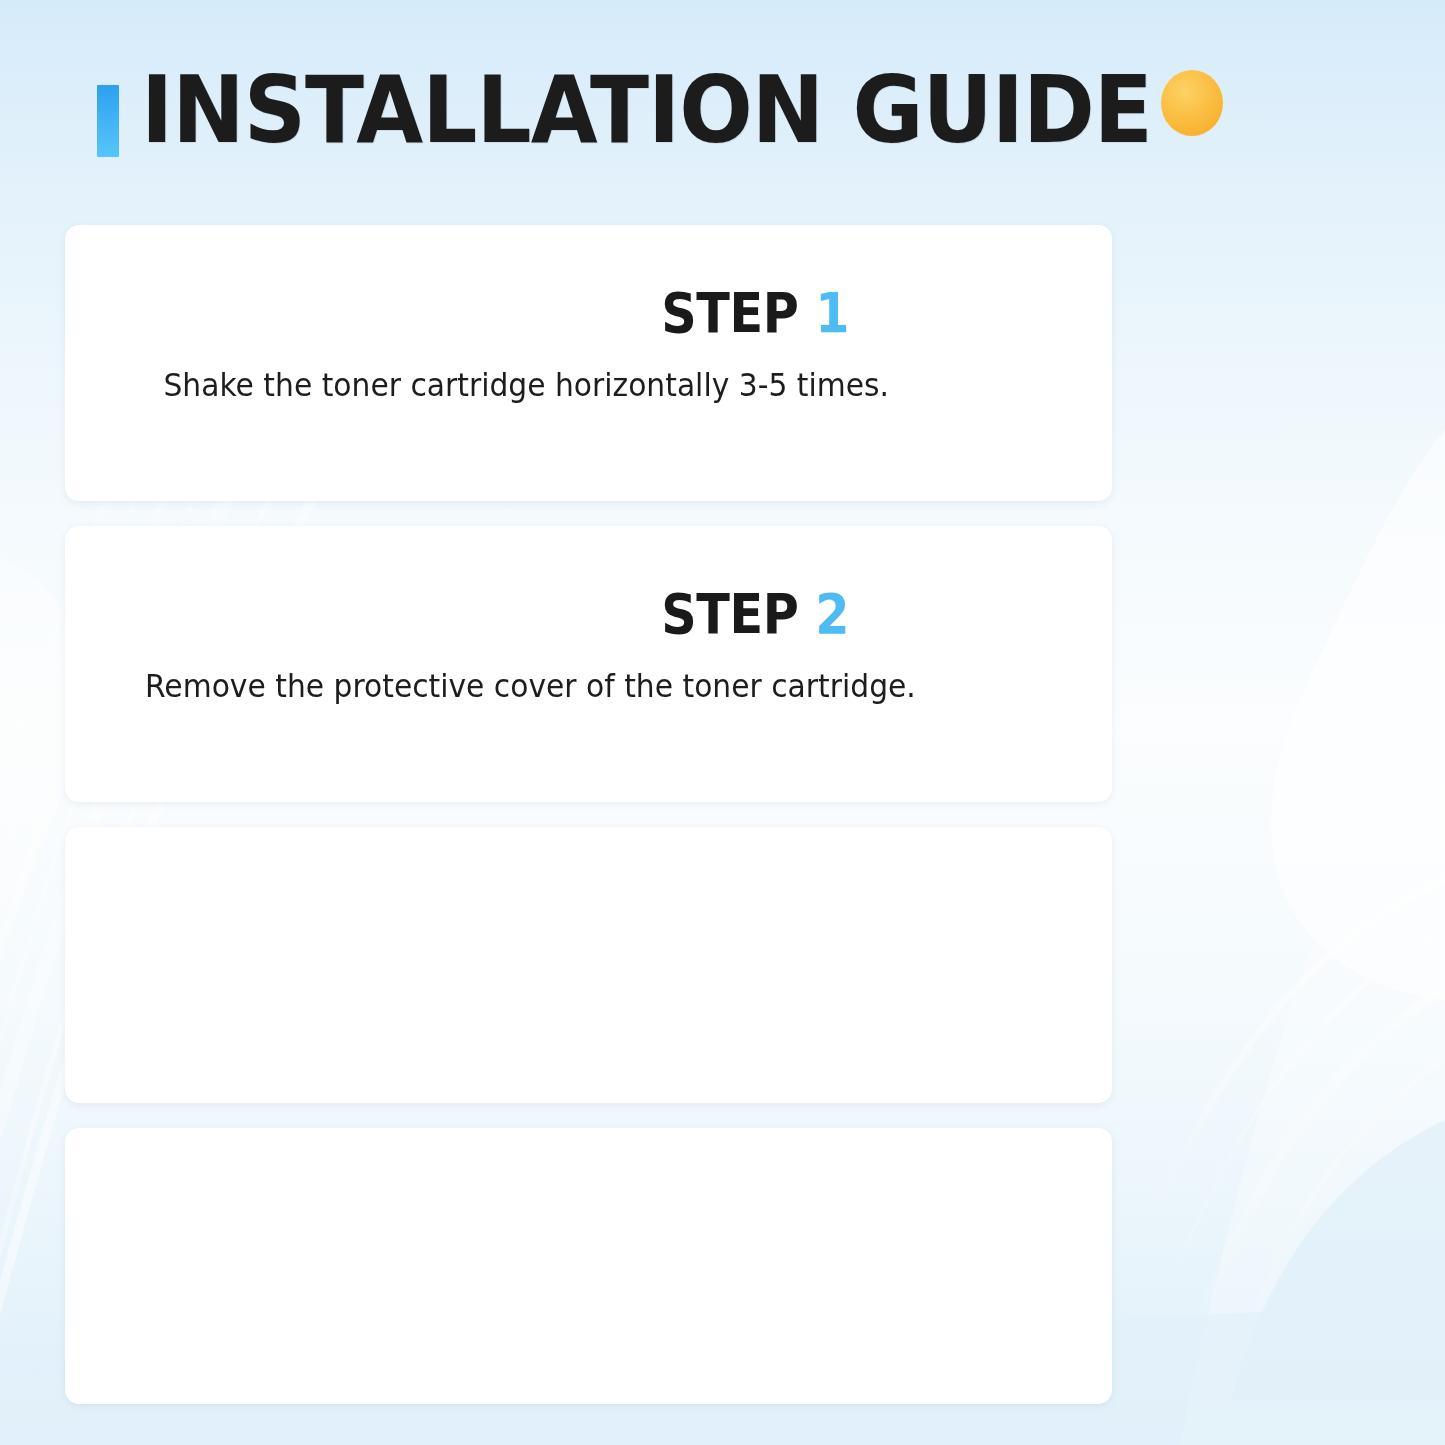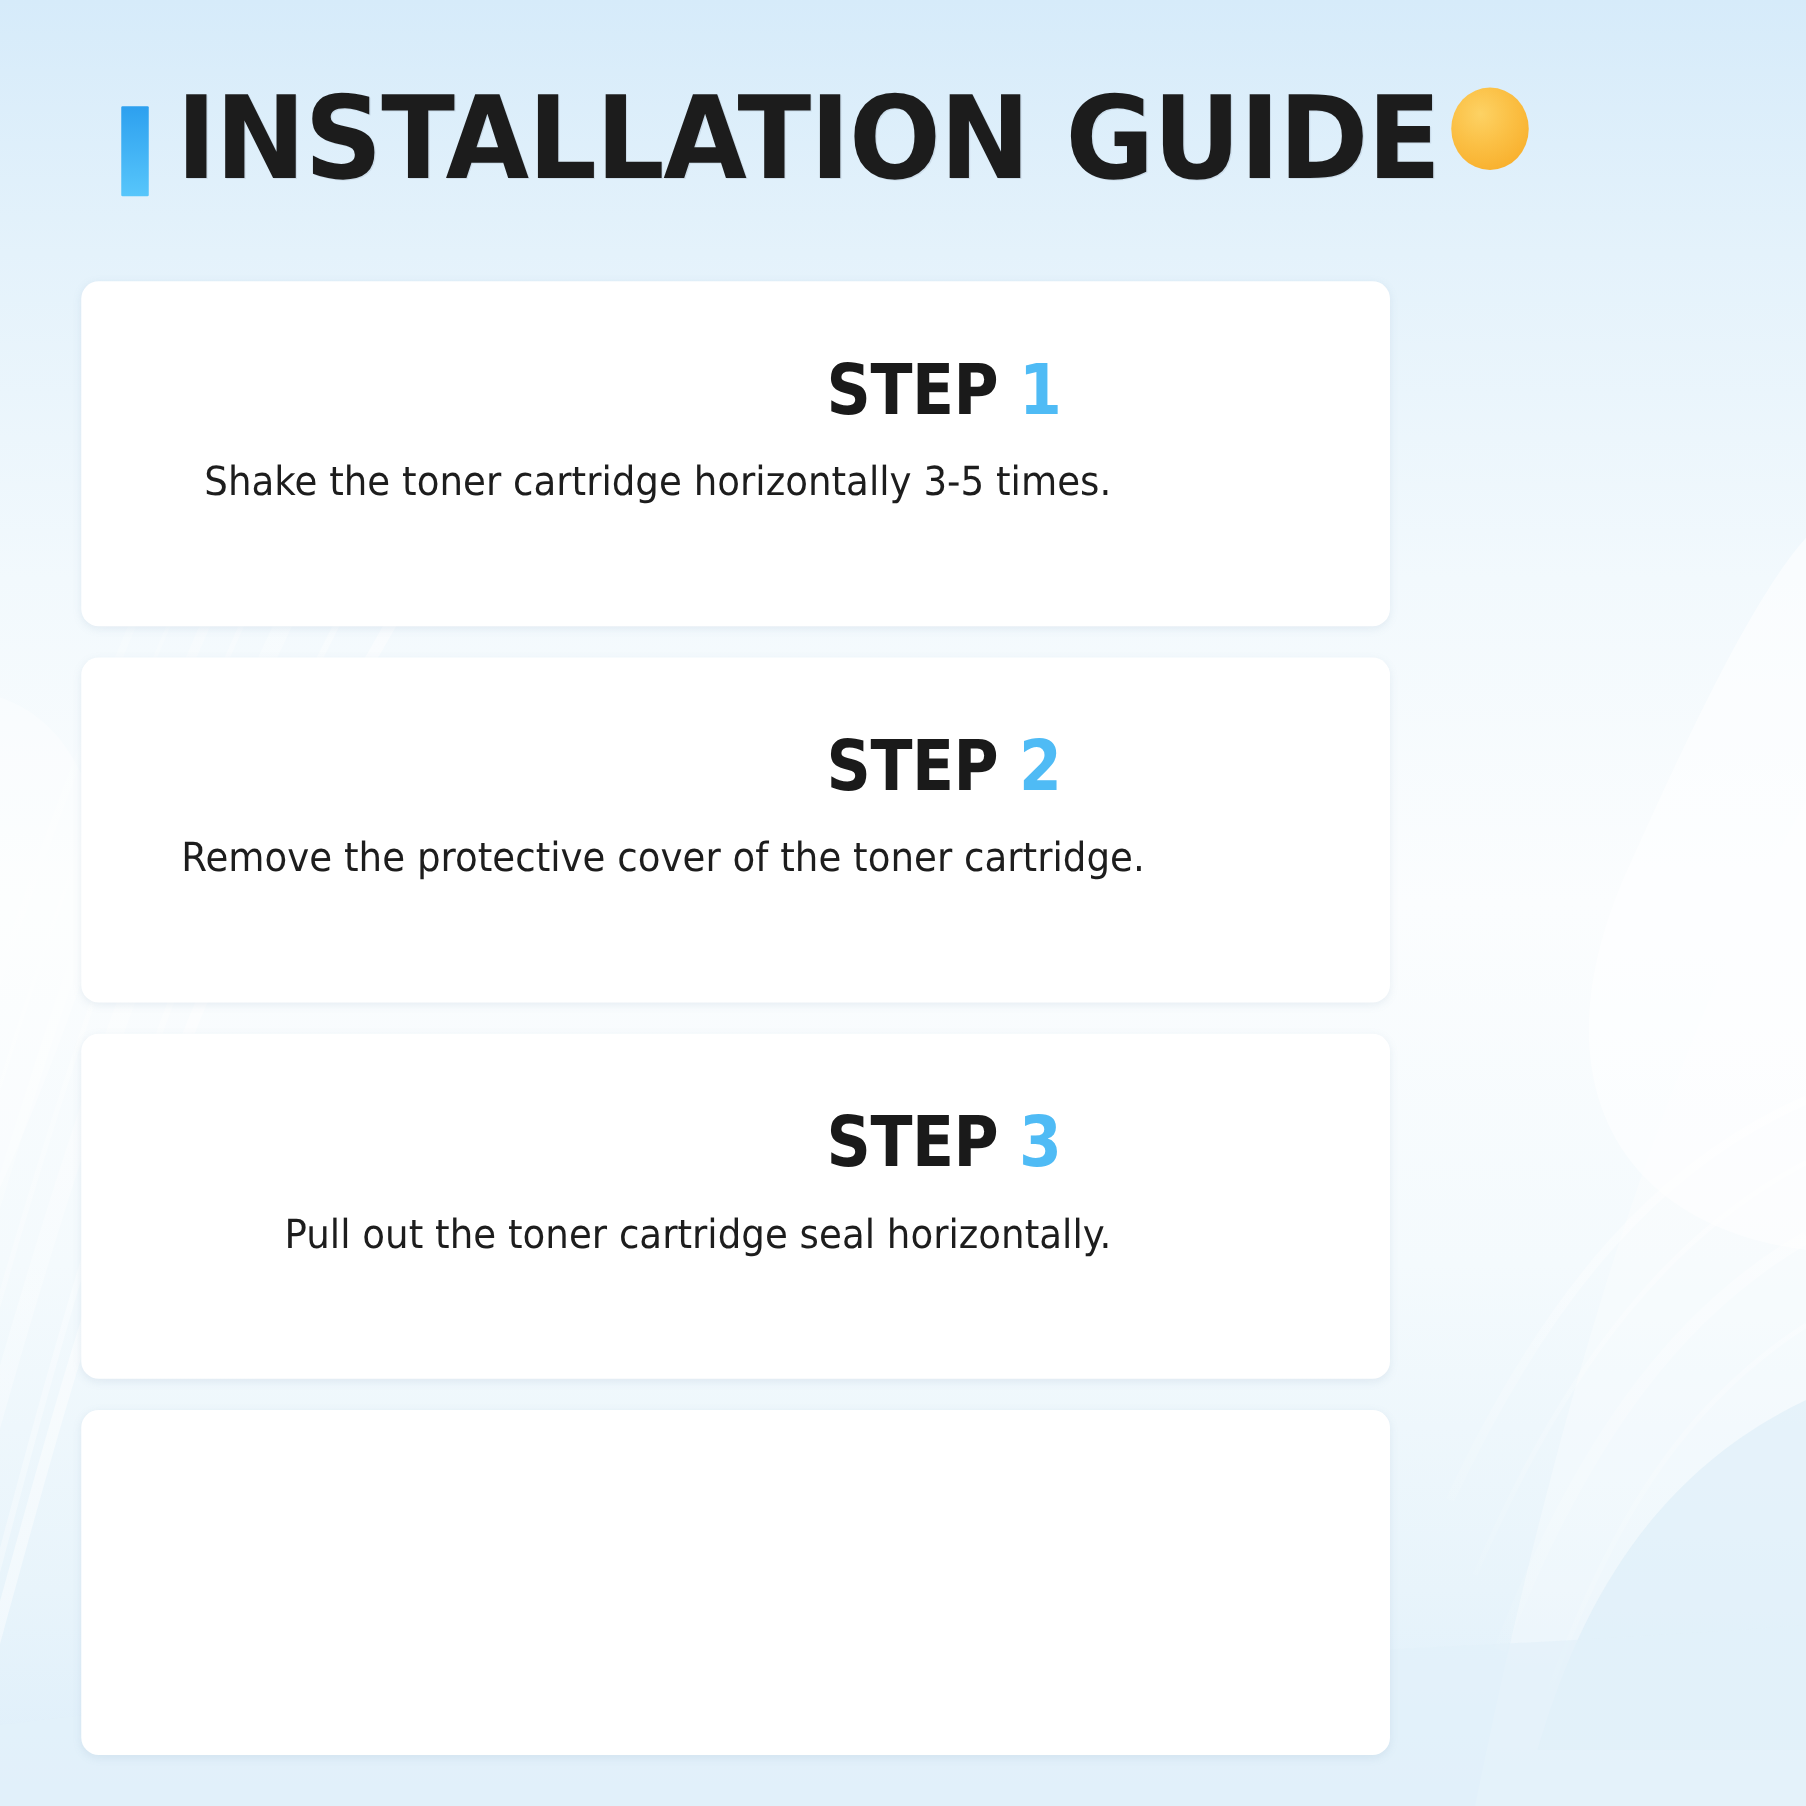--- a/index.html
+++ b/index.html
@@ -323,27 +323,20 @@
         </g>
 
         <g>
           <path d="M174,150 C202,128 234,126 252,134 L262,120 L270,152 L238,160 L246,146 C230,142 204,146 186,164 Z" fill="url(#pinkArr)" stroke="#ffffff" stroke-width="3.2" stroke-linejoin="round"></path>
         </g>
       </svg>
     </div>
   </div>
 
   <div class="card">
-    <div class="card-text">
-      <div class="step-label">
-        <span>STEP</span>
-        <span class="step-num">3</span>
-      </div>
-      <div class="step-desc">Pull out the toner cartridge seal horizontally.</div>
-    </div>
 
     <div class="card-art">
       <svg width="470" height="276" viewBox="0 0 470 276" xmlns="http://www.w3.org/2000/svg">
         <defs>
           <linearGradient id="drum3" x1="0" y1="0" x2="0" y2="1">
             <stop offset="0" stop-color="#2fb4ee"></stop>
             <stop offset=".18" stop-color="#8fdcfa"></stop>
             <stop offset=".45" stop-color="#17a0e2"></stop>
             <stop offset=".8" stop-color="#0d74b4"></stop>
             <stop offset="1" stop-color="#0a5d92"></stop>

